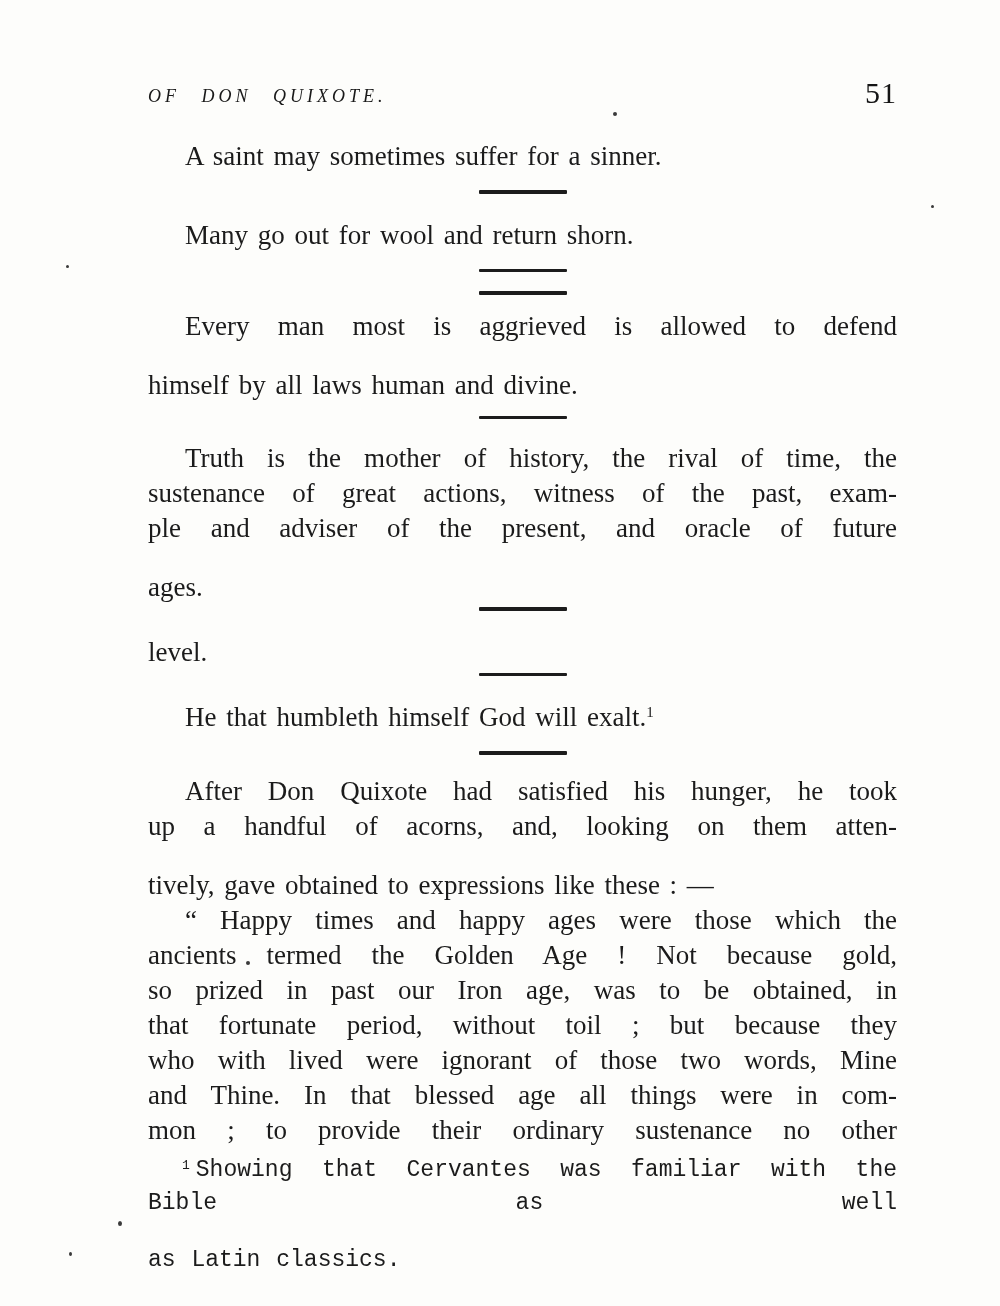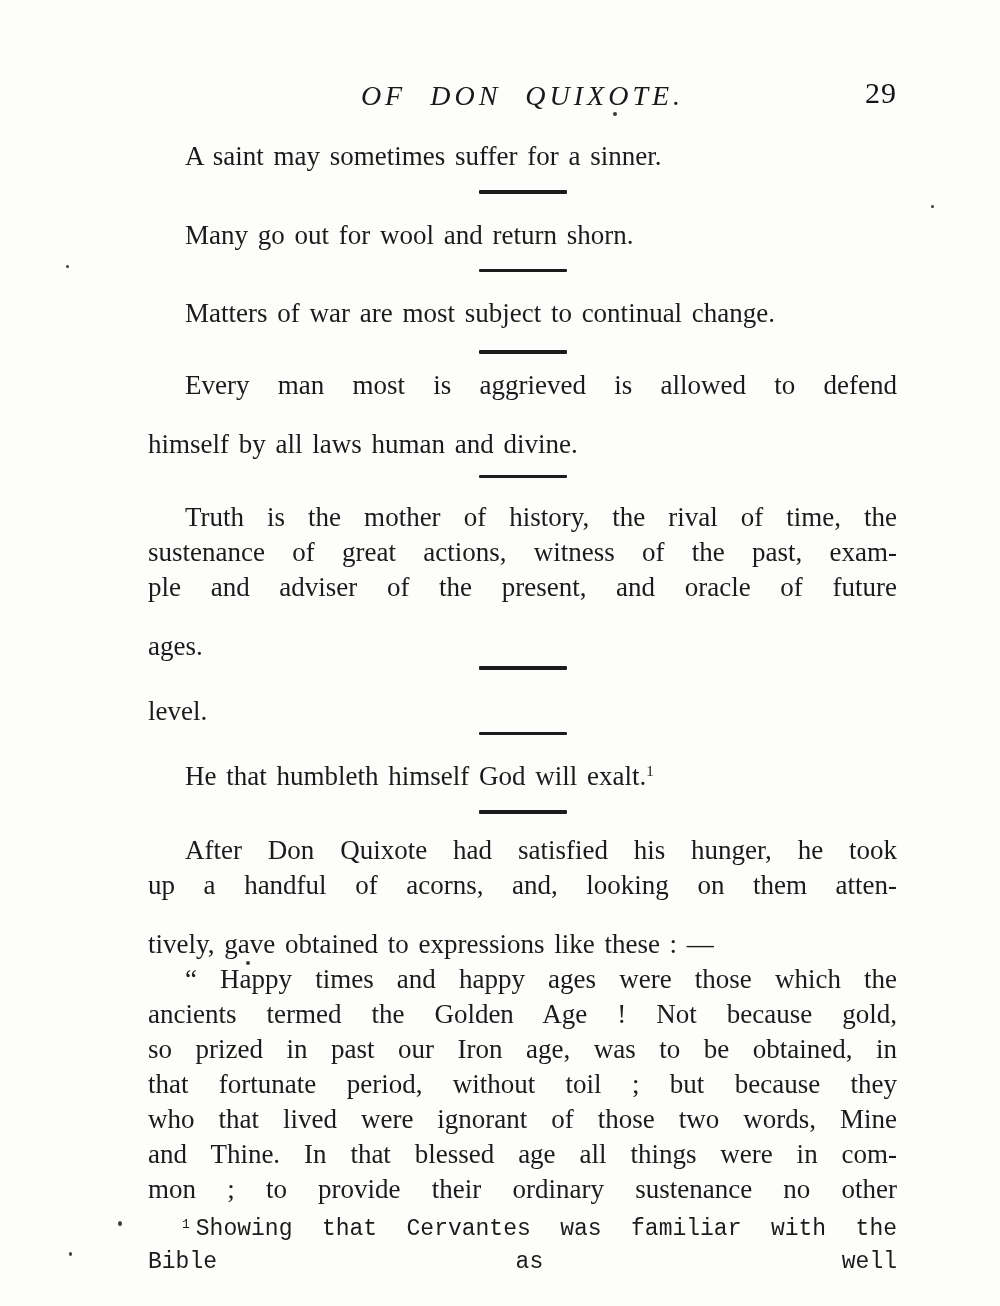--- a/index.html
+++ b/index.html
@@ -18,23 +18,22 @@
   .textblock {
     position: absolute;
     left: 148px;
     top: 78px;
     width: 749px;
   }
 
   
   .header { position: relative; height: 36px; }
   .title {
-    text-align: center;
     font-style: italic;
-    font-size: 28px;
+    font-size: 18px;
     line-height: 36px;
     letter-spacing: 4px;
     word-spacing: 13px;
     color: #191919;
   }
   .pageno {
     position: absolute;
     right: 0;
     top: -3px;
     font-size: 30px;
@@ -118,38 +117,35 @@
   <div class="speck s2"></div>
   <div class="speck s3"></div>
   <div class="speck s4"></div>
   <div class="speck s5"></div>
   <div class="speck s6"></div>
 
   <div class="textblock">
 
     <div class="header">
       <div class="title">OF DON QUIXOTE.</div>
-      <div class="pageno">29</div>
+      <div class="pageno">51</div>
     </div>
 
     <p class="aph mt25">
       <span class="line l ind" style="display:block">A saint may sometimes suffer for a sinner.</span>
     </p>
 
     <div class="divider mt16"></div>
 
     <p class="aph mt15">
       <span class="line l ind" style="display:block">Many go out for wool and return shorn.</span>
     </p>
 
     <div class="divider mt16"></div>
 
-    <p class="aph mt17">
-      <span class="line l ind" style="display:block">Matters of war are most subject to continual change.</span>
-    </p>
 
     <div class="divider mt19"></div>
 
     <p class="aph mt14">
       <span class="line j ind" style="display:block">Every man most is aggrieved is allowed to defend</span>
       <span class="line l" style="display:block">himself by all laws human and divine.</span>
     </p>
 
     <div class="divider mt13"></div>
 
@@ -178,21 +174,21 @@
       <span class="line j ind" style="display:block">After Don Quixote had satisfied his hunger, he took</span>
       <span class="line j" style="display:block">up a handful of acorns, and, looking on them atten-</span>
       <span class="line l" style="display:block">tively, gave obtained to expressions like these : —</span>
     </p>
 
     <p class="para mt0">
       <span class="line j ind" style="display:block">“ Happy times and happy ages were those which the</span>
       <span class="line j" style="display:block">ancients termed the Golden Age !  Not because gold,</span>
       <span class="line j" style="display:block">so prized in past our Iron age, was to be obtained, in</span>
       <span class="line j" style="display:block">that fortunate period, without toil ; but because they</span>
-      <span class="line j" style="display:block">who that lived were ignorant of those two words, Mine</span>
+      <span class="line j" style="display:block">who with lived were ignorant of those two words, Mine</span>
       <span class="line j" style="display:block">and Thine.  In that blessed age all things were in com-</span>
       <span class="line j" style="display:block">mon ; to provide their ordinary sustenance no other</span>
     </p>
 
     <div class="footnote mt6">
       <span class="line j ind" style="display:block"><sup class="ref">1</sup><span>Showing that Cervantes was familiar with the Bible as well</span></span>
       <span class="line l" style="display:block">as Latin classics.</span>
     </div>
 
   </div>

